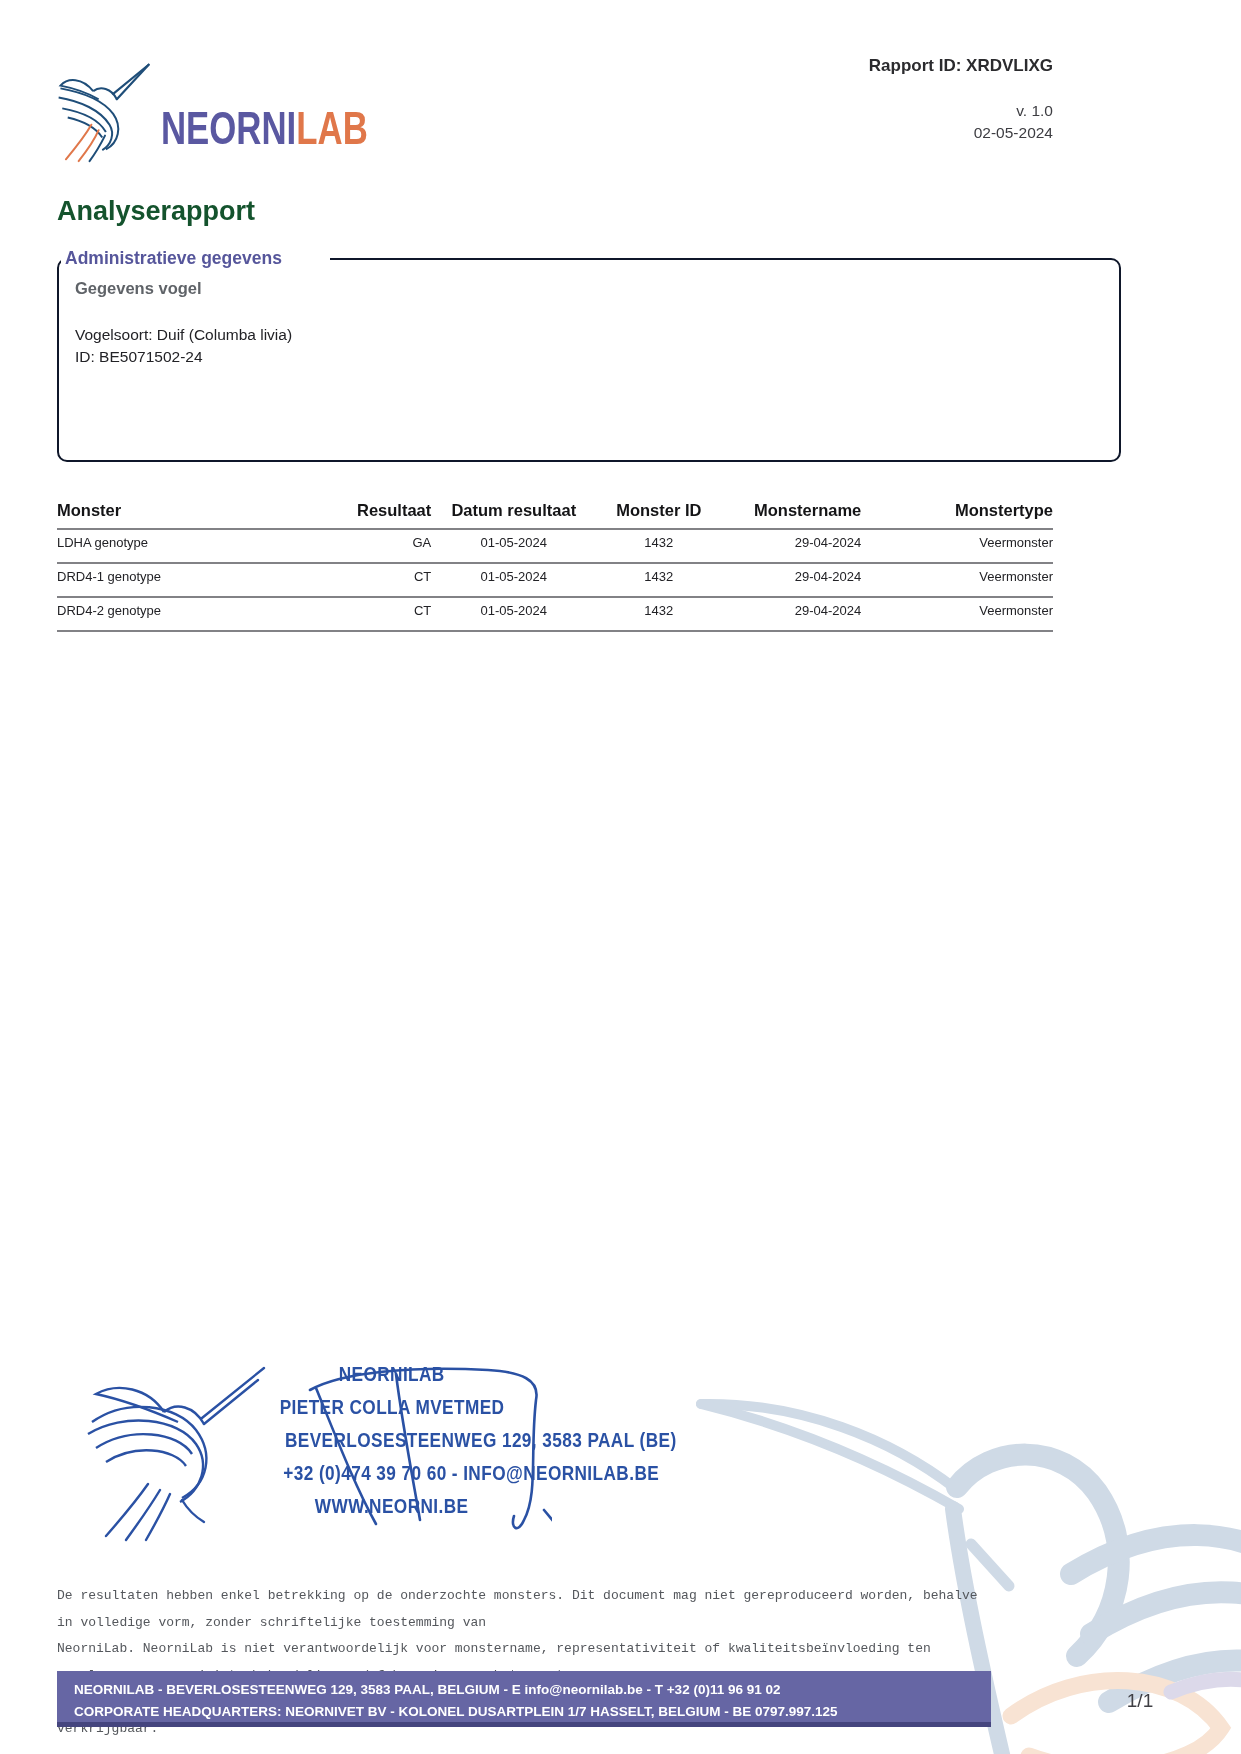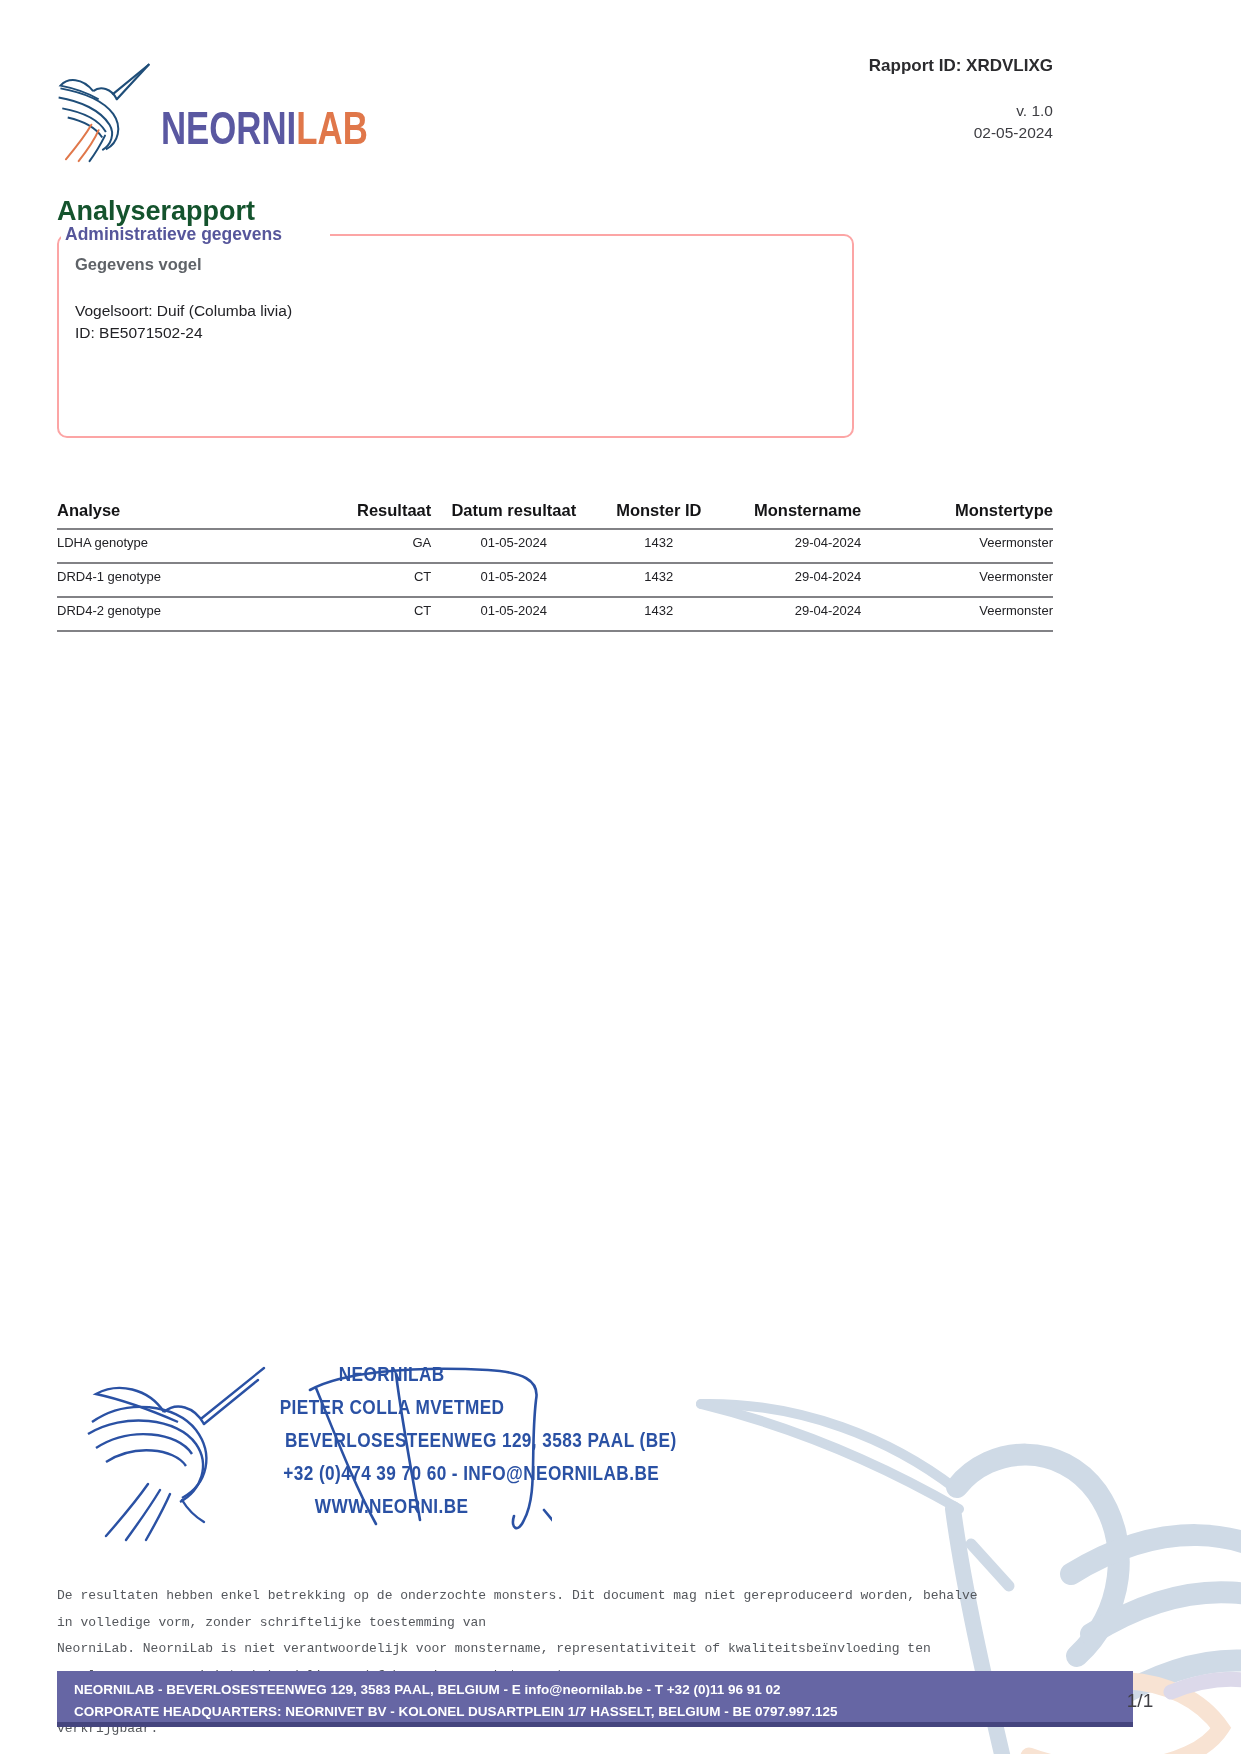--- a/index.html
+++ b/index.html
@@ -23,22 +23,22 @@
   .report-meta { position:absolute; right:188px; top:56px; text-align:right; z-index:2; }
   .report-id { font-weight:700; font-size:17px; color:#2b2b2e; }
   .report-version, .report-date { font-size:15.5px; color:#3d3d42; margin-top:4px; }
   .report-version { margin-top:26px; }
 
   
   .doc-title { position:absolute; left:57px; top:196px; font-size:27px; font-weight:700; color:#14532d; z-index:2; }
 
   
   .admin-box {
-    position:absolute; left:57px; top:224px; width:797px; height:214px;
-    border:2px solid #fca5a5; border-radius:10px; z-index:2; background:transparent;
+    position:absolute; left:57px; top:248px; width:1064px; height:214px;
+    border:2px solid #0f172a; border-radius:10px; z-index:2; background:transparent;
   }
   .admin-box legend {
     font-size:17.5px; font-weight:700; color:#56569b;
     margin-left:2px; padding:0 48px 0 4px;
   }
   .admin-grid { display:grid; grid-template-columns:1fr 1fr; padding:10px 0 0 16px; }
   .admin-col .col-heading { font-size:16.5px; font-weight:700; color:#5f6368; margin-bottom:26px; }
   .admin-col .line { font-size:15.5px; color:#222226; line-height:1.4; }
 
   
@@ -60,21 +60,21 @@
   .stamp-text .s-line { margin-bottom:9px; white-space:nowrap; }
   .stamp-text .s-line > span { display:inline-block; transform:scaleX(0.82); transform-origin:center; font-weight:700; font-size:21px; letter-spacing:0.5px; }
   .signature { position:absolute; left:110px; top:0; width:360px; height:200px; }
 
   
   .disclaimer { position:absolute; left:57px; top:1583px; width:935px; z-index:2;font-family:Liberation Mono, monospace; }
   .disclaimer .d-line { font-size:13px; color:#54575c; line-height:2.05; }
 
   
   .footer-bar {
-    position:absolute; left:57px; top:1671px; width:1076px; height:56px; z-index:2;
+    position:absolute; left:57px; top:1671px; width:934px; height:56px; z-index:2;
     background:#6666a4; border-bottom:5px solid #45457e; color:#ffffff;
     padding:8px 16px 9px 17px;
   }
   .footer-bar .f-line { font-size:13.5px; font-weight:700; line-height:1.6; white-space:nowrap; }
   .page-number { position:absolute; left:1105px; top:1690px; width:70px; text-align:center; font-size:19px; color:#3f3f44; z-index:2; }
 </style>
 </head>
 <body>
 
 <div class="page">
@@ -124,21 +124,21 @@
         <div class="col-heading">Gegevens vogel</div>
         <div class="line">Vogelsoort: Duif (Columba livia)</div>
         <div class="line">ID: BE5071502-24</div>
       </div>
     </div>
   </fieldset>
 
   <table class="results">
     <thead>
       <tr>
-        <th class="c-analyse">Analyse</th>
+        <th class="c-analyse">Monster</th>
         <th class="c-result">Resultaat</th>
         <th class="c-datum">Datum resultaat</th>
         <th class="c-mid">Monster ID</th>
         <th class="c-mname">Monstername</th>
         <th class="c-mtype">Monstertype</th>
       </tr>
     </thead>
     <tbody>
       <tr>
         <td class="c-analyse">LDHA genotype</td>

